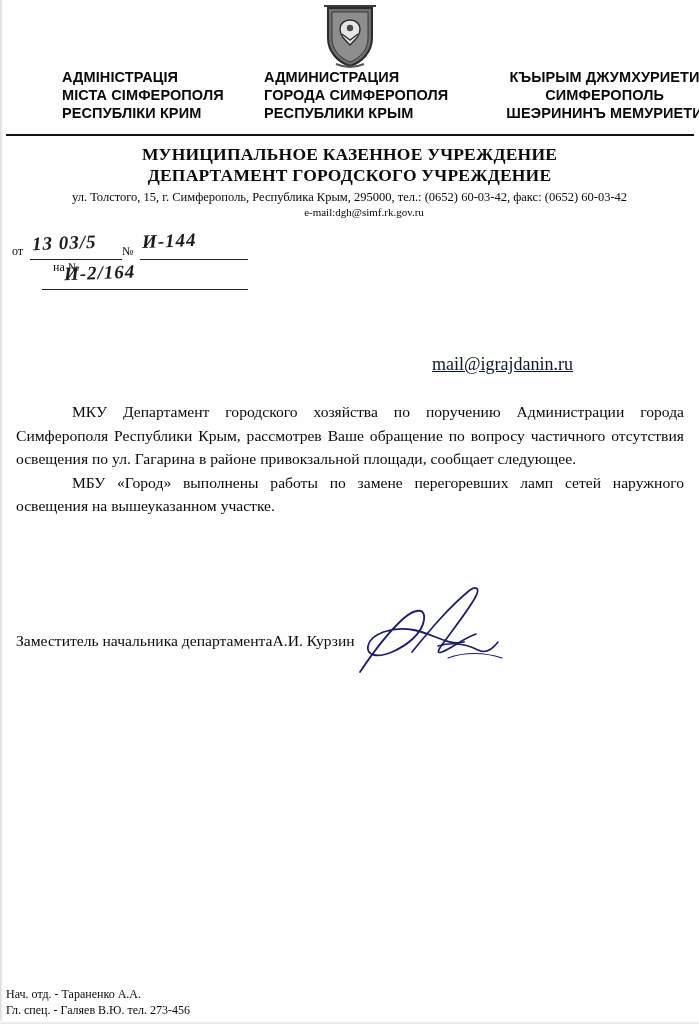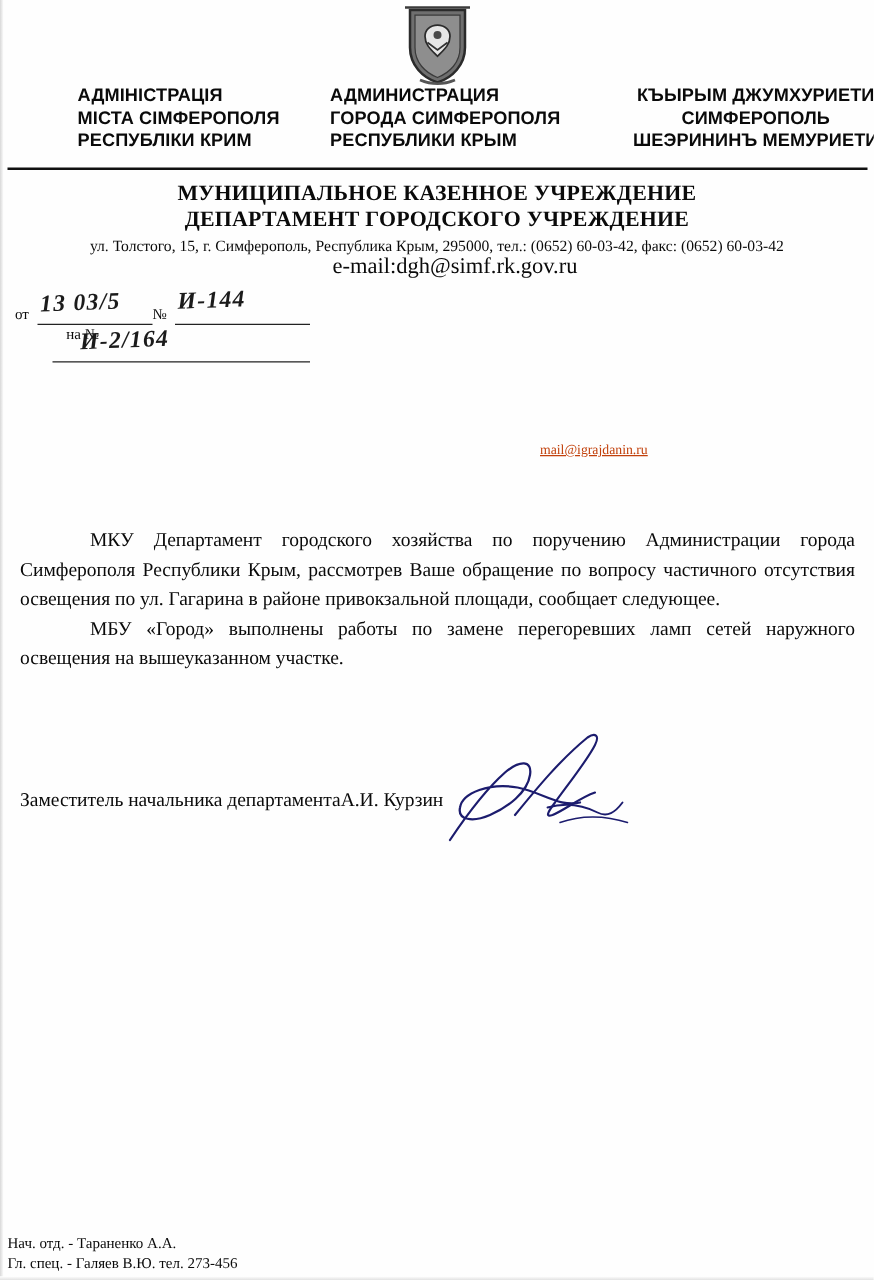--- a/index.html
+++ b/index.html
@@ -91,21 +91,21 @@
     font-size: 17.5px;
     line-height: 21px;
     letter-spacing: 0.2px;
   }
   .inst-addr {
     margin-top: 4px;
     font-size: 12.5px;
     line-height: 15px;
   }
   .inst-email {
-    font-size: 18px;
+    font-size: 11px;
     line-height: 15px;
     margin-left: 29px;
   }
 
   
   .ref {
     position: absolute;
     top: 236px;
     left: 12px;
     width: 320px;
@@ -140,29 +140,29 @@
     position: absolute;
     height: 1px;
     background: #222;
   }
 
   
   .addressee {
     position: absolute;
     top: 354px;
     left: 432px;
-    font-size: 11px;
+    font-size: 18px;
     text-decoration: underline;
-    color: #c2410c;
+    color: #0f172a;
   }
 
   
   .body-text {
     position: absolute;
-    top: 421px;
+    top: 400px;
     left: 16px;
     width: 668px;
     font-size: 15.6px;
     line-height: 23.5px;
     text-align: justify;
     font-family: Liberation Serif, serif;
   }
   .body-text p {
     margin: 0;
     text-indent: 56px;

